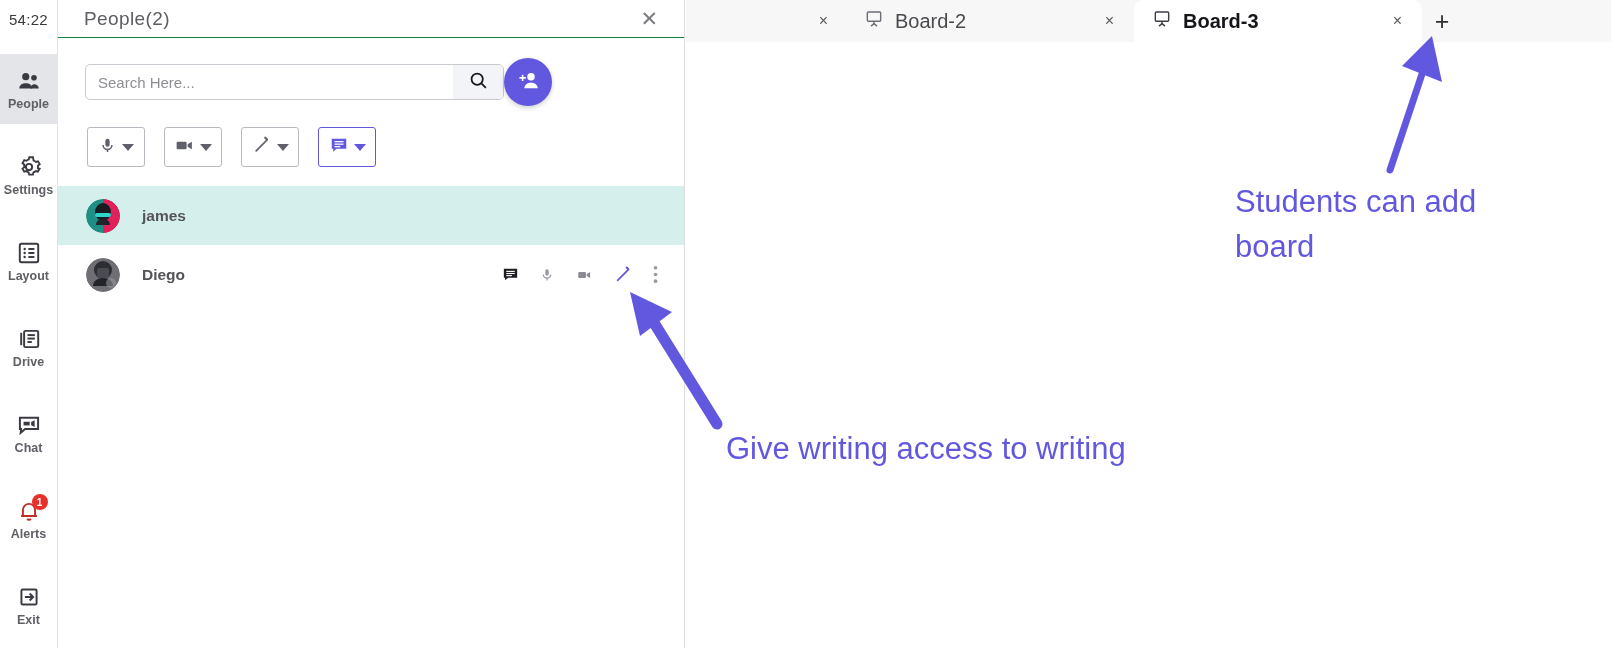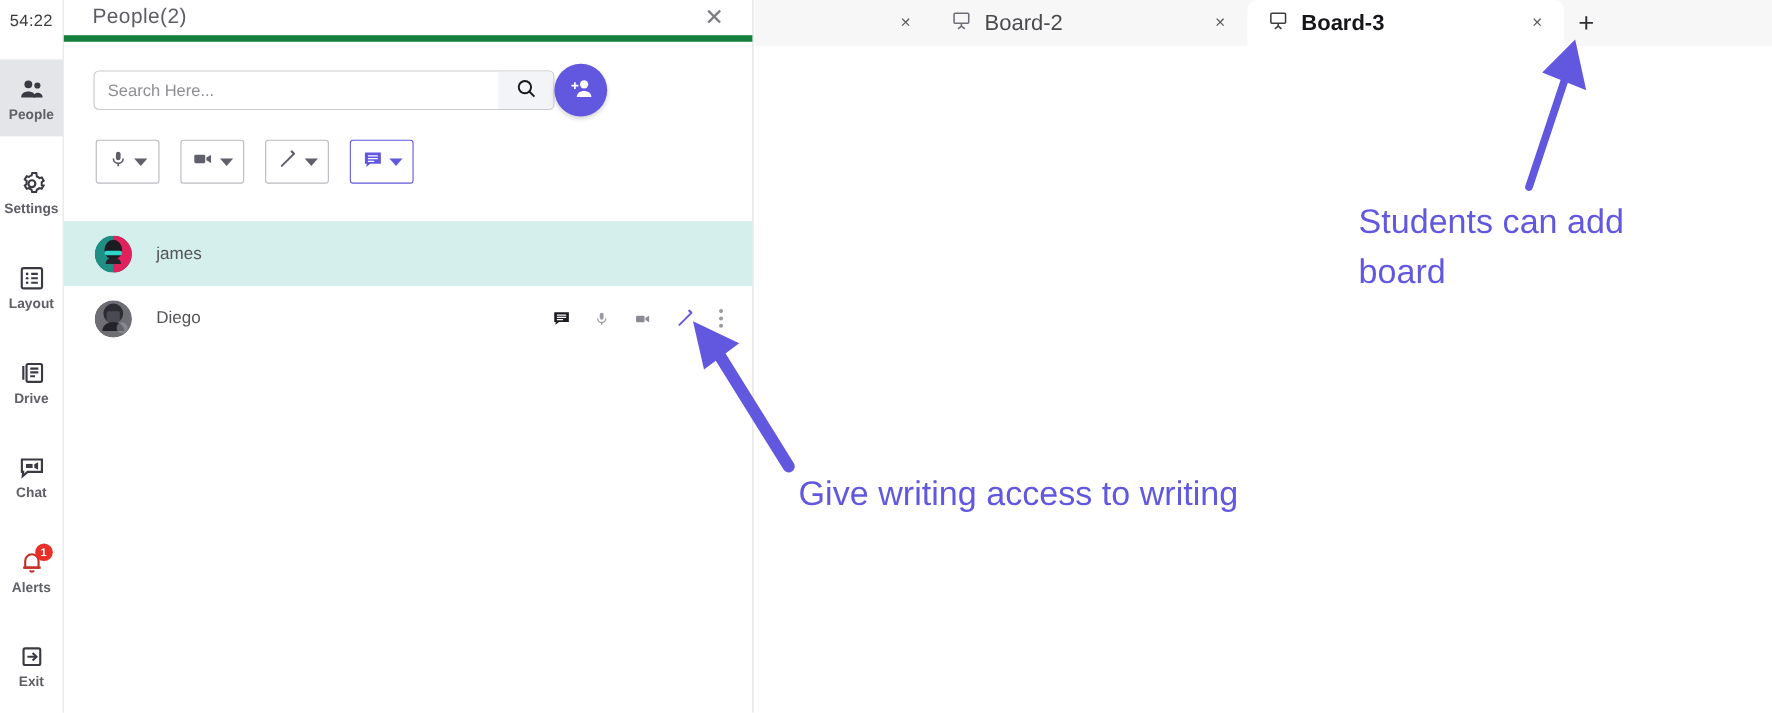--- a/index.html
+++ b/index.html
@@ -59,21 +59,21 @@
   #panel {
     position: absolute; left: 58px; top: 0;
     width: 627px; height: 648px;
     background: #ffffff;
     border-right: 1px solid #dedee1;
   }
   #panel-head {
     height: 38px;
     display: flex; align-items: center;
     padding: 0 22px 0 26px;
-    border-bottom: 6px solid #15803d;
+    border-bottom: 1px solid #15803d;
     justify-content: space-between;
   }
   #panel-title {
     font-size: 19px; color: #5d5e64; letter-spacing: .4px;
   }
   #panel-close {
     font-size: 21px; color: #7c7d82; cursor: pointer;
     line-height: 1; padding: 2px 4px;
   }
   #search-row {
@@ -119,21 +119,21 @@
   }
   .tool-btn.active { border-color: #6258e0; }
   .caret {
     width: 0; height: 0;
     border-left: 6px solid transparent;
     border-right: 6px solid transparent;
     border-top: 7px solid #5f6069;
   }
   .tool-btn.active .caret { border-top-color: #6258e0; }
 
-  #people-list { margin-top: 34px; }
+  #people-list { margin-top: 19px; font-weight: bold; }
   .person-row {
     height: 59px;
     display: flex; align-items: center;
     padding: 0 26px 0 28px;
     cursor: pointer;
   }
   .person-row.highlight { background: #d5f0ec; }
   .avatar {
     width: 34px; height: 34px; border-radius: 50%;
     overflow: hidden; flex: 0 0 34px;

